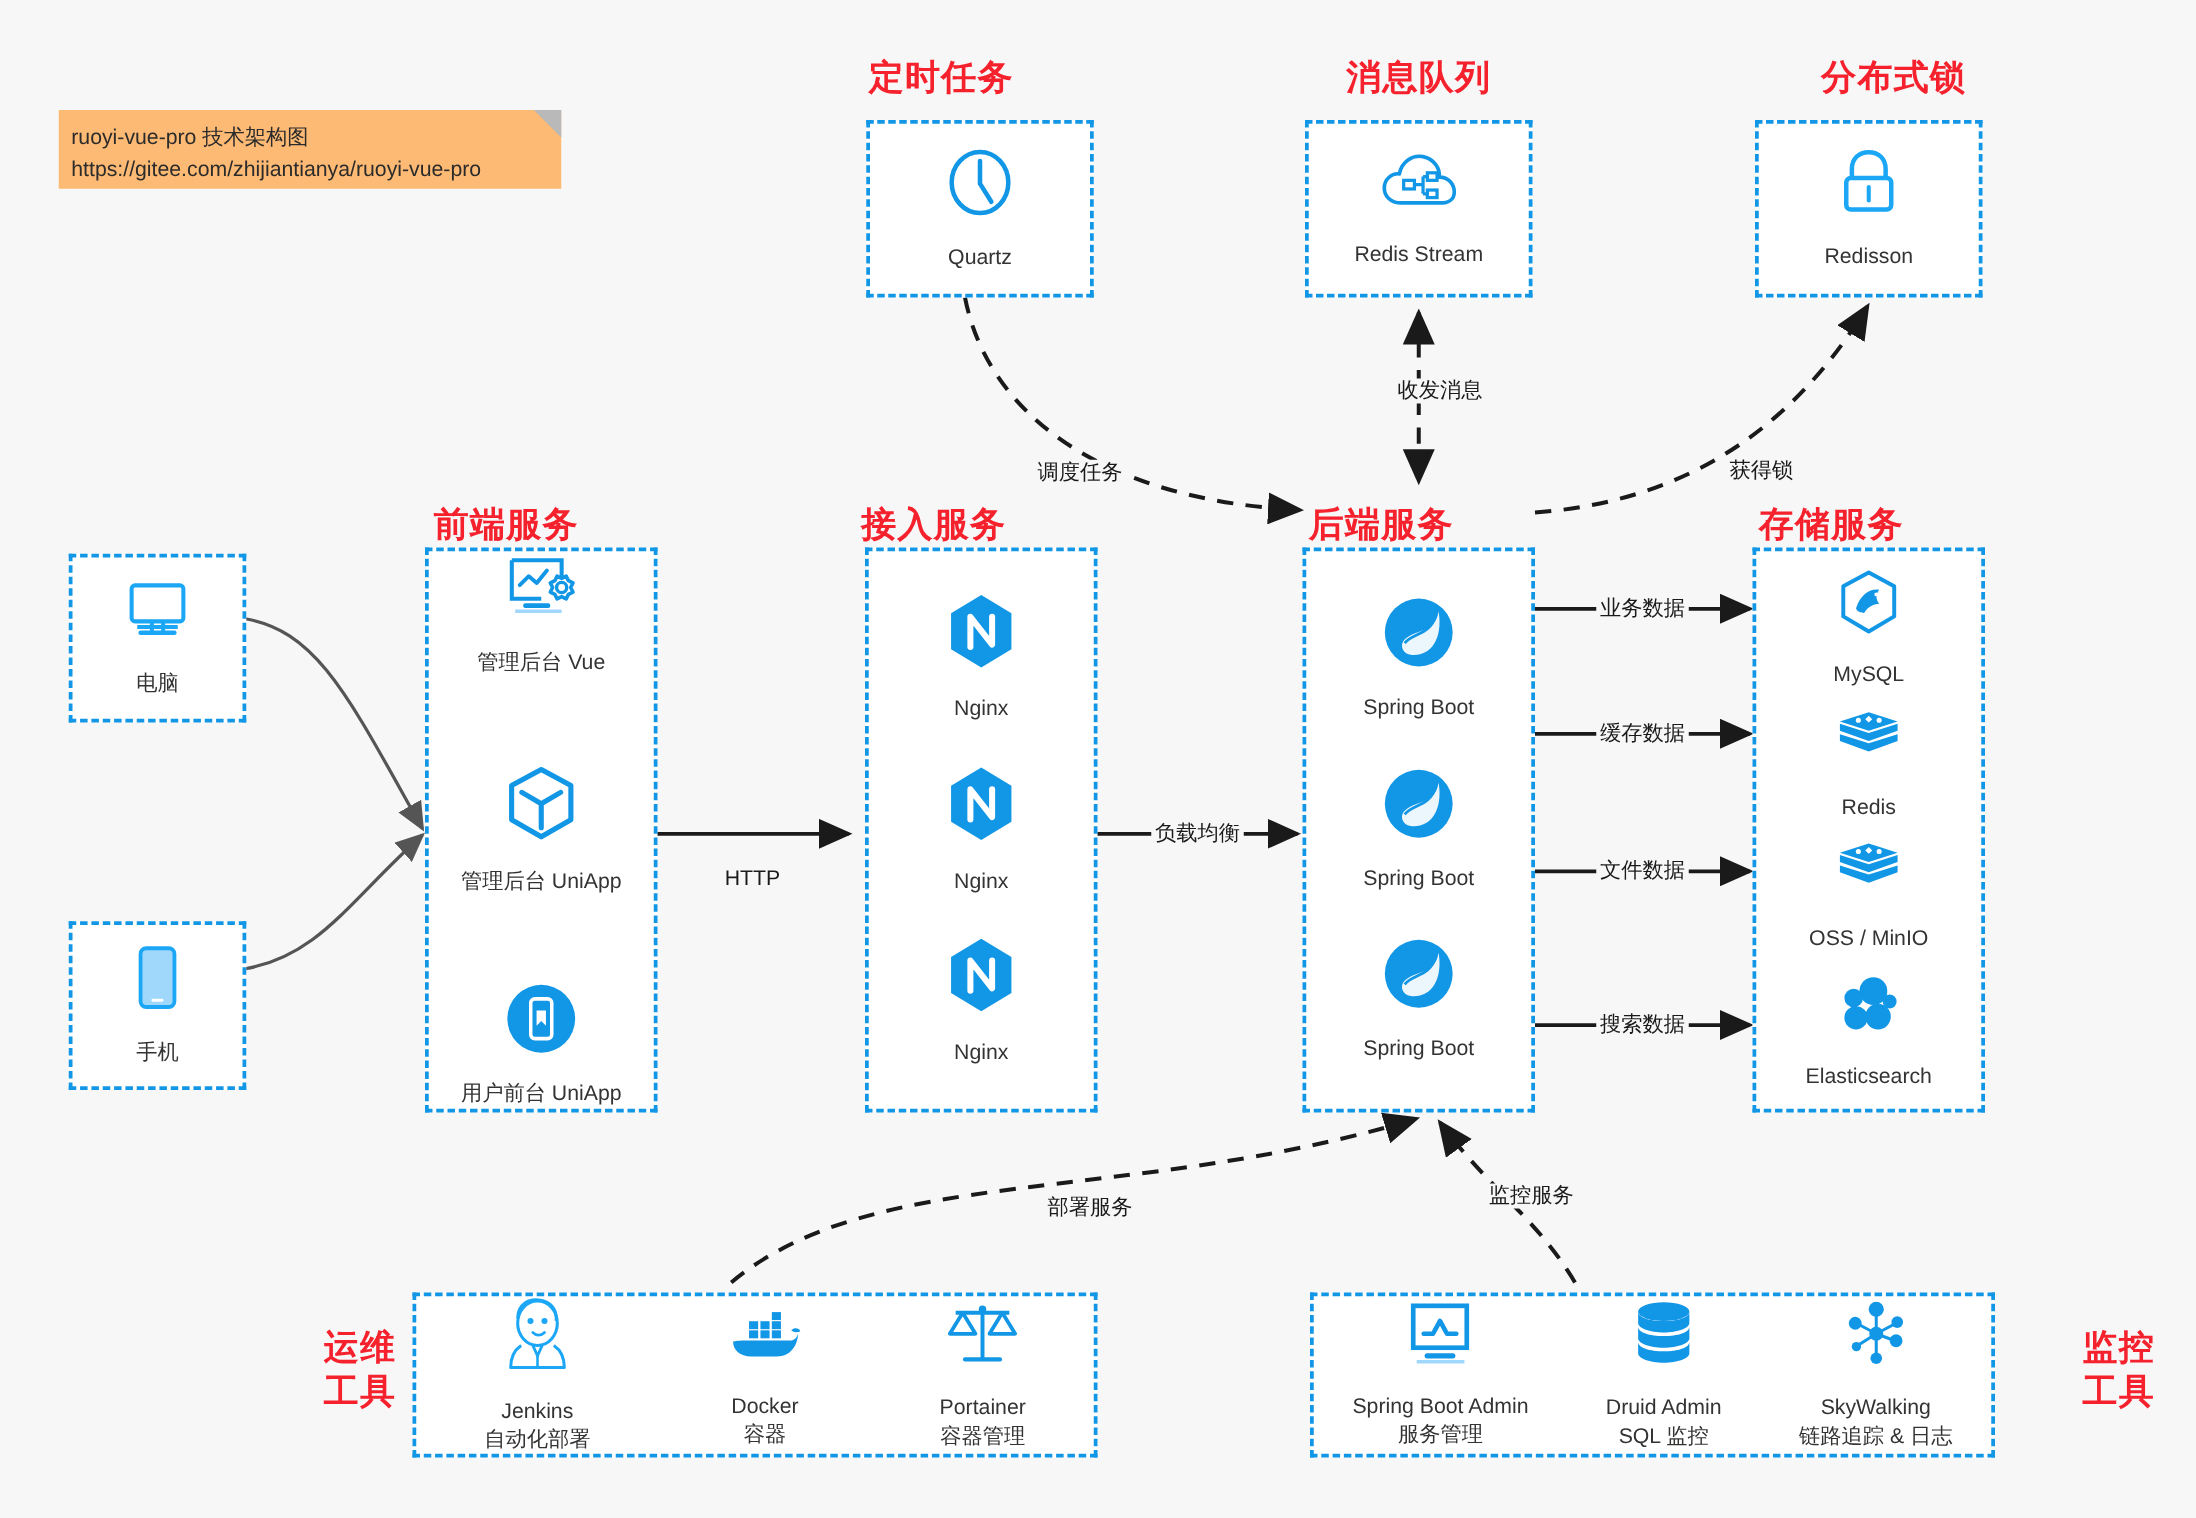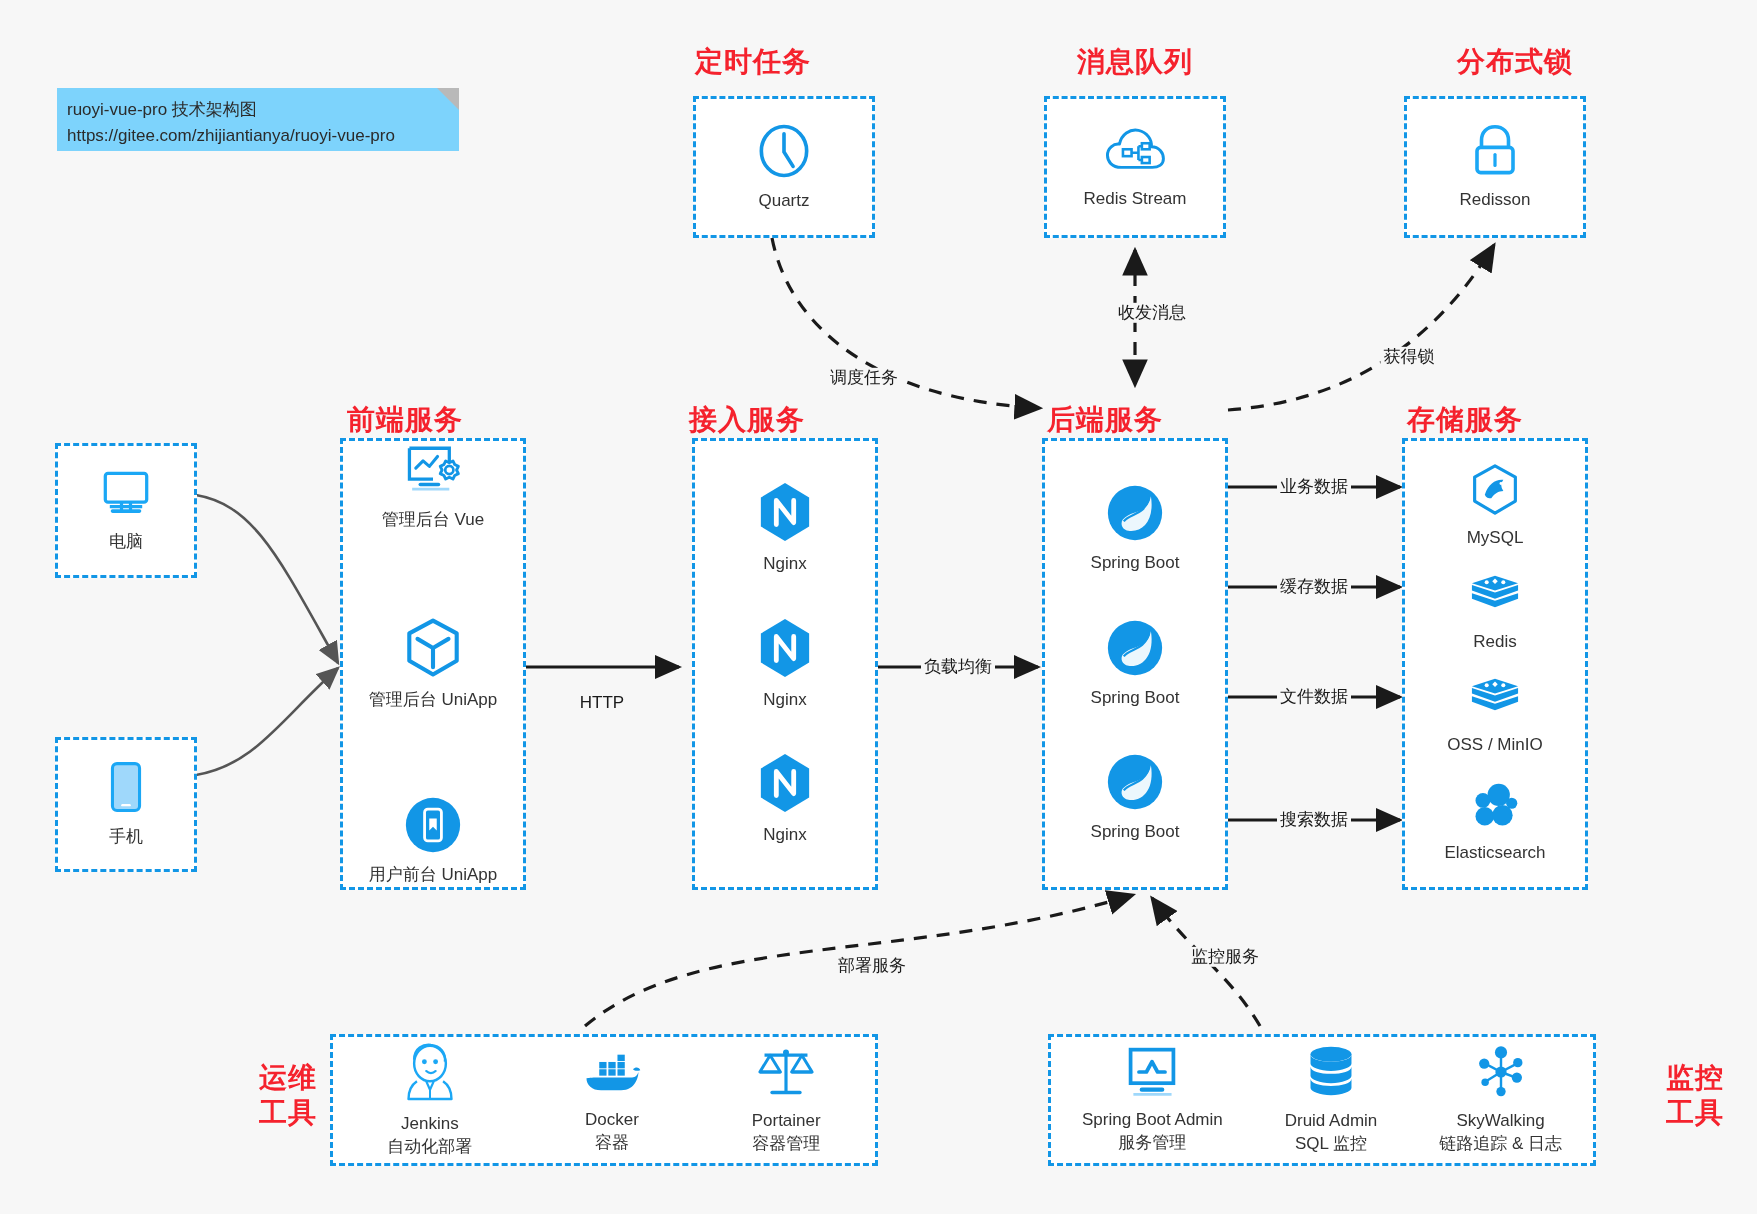--- a/index.html
+++ b/index.html
@@ -49,21 +49,21 @@
   .node {
     display: flex;
     flex-direction: column;
     align-items: center;
     justify-content: center;
   }
   .node .ico {
     display: flex; align-items: center; justify-content: center;
   }
   .node .cap {
-    margin-top: 10px;
+    margin-top: 20px;
     font-size: 17px;
     color: #333333;
     white-space: nowrap;
     text-align: center;
     line-height: 1.35;
   }
   .node .cap2 {
     font-size: 17px;
     color: #333333;
     white-space: nowrap;
@@ -79,23 +79,23 @@
     background: #f7f7f7;
     padding: 0 3px;
     white-space: nowrap;
     transform: translate(-50%, -50%);
     line-height: 1.2;
   }
 
   
   #note {
     position: absolute;
-    left: 57px; top: 88px;
+    left: 47px; top: 88px;
     width: 402px; height: 63px;
-    background: #7dd3fc;
+    background: #fdba74;
     padding: 9px 0 0 10px;
     font-size: 17px;
     color: #2b2b2b;
     line-height: 1.5;
     z-index: 5;
   }
   #note .fold {
     position: absolute;
     right: 0; top: 0;
     width: 0; height: 0;
@@ -486,21 +486,21 @@
   </div>
   <div class="sect-title" style="left:1664px; top:1060px; width:60px;text-align:right;">
     <div>监控</div>
     <div>工具</div>
   </div>
 
   <div class="elabel" style="left:602px; top:667px;margin-top:36px;">HTTP</div>
   <div class="elabel" style="left:958px; top:667px;">负载均衡</div>
   <div class="elabel" style="left:864px; top:378px;">调度任务</div>
   <div class="elabel" style="left:1136px; top:313px;margin-left:16px;">收发消息</div>
-  <div class="elabel" style="left:1409px; top:357px;">获得锁</div>
+  <div class="elabel" style="left:1409px; top:377px;">获得锁</div>
   <div class="elabel" style="left:1314px; top:487px;">业务数据</div>
   <div class="elabel" style="left:1314px; top:587px;">缓存数据</div>
   <div class="elabel" style="left:1314px; top:697px;">文件数据</div>
   <div class="elabel" style="left:1314px; top:820px;">搜索数据</div>
   <div class="elabel" style="left:872px; top:966px;">部署服务</div>
   <div class="elabel" style="left:1225px; top:957px;">监控服务</div>
 
 </div>
 
 </body></html>

